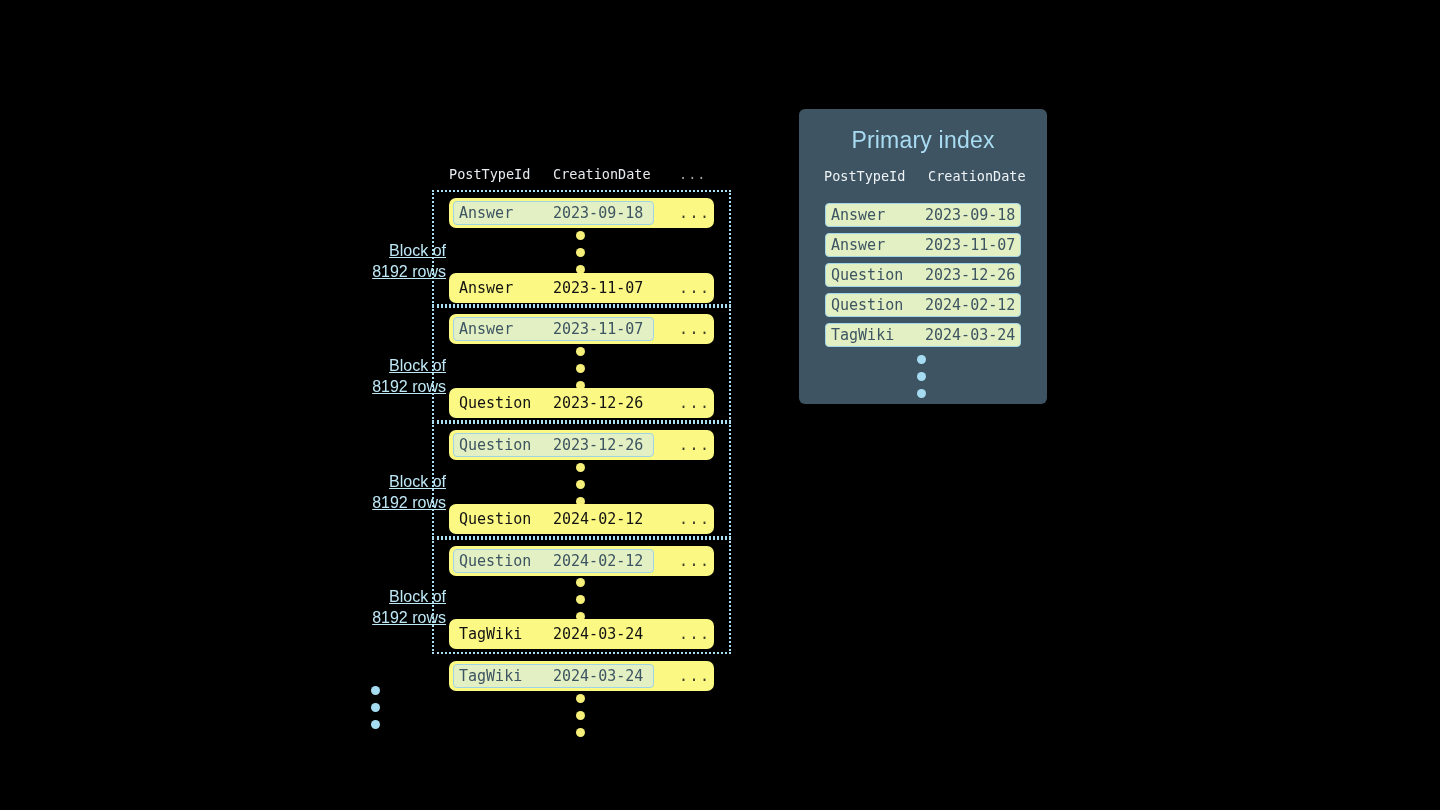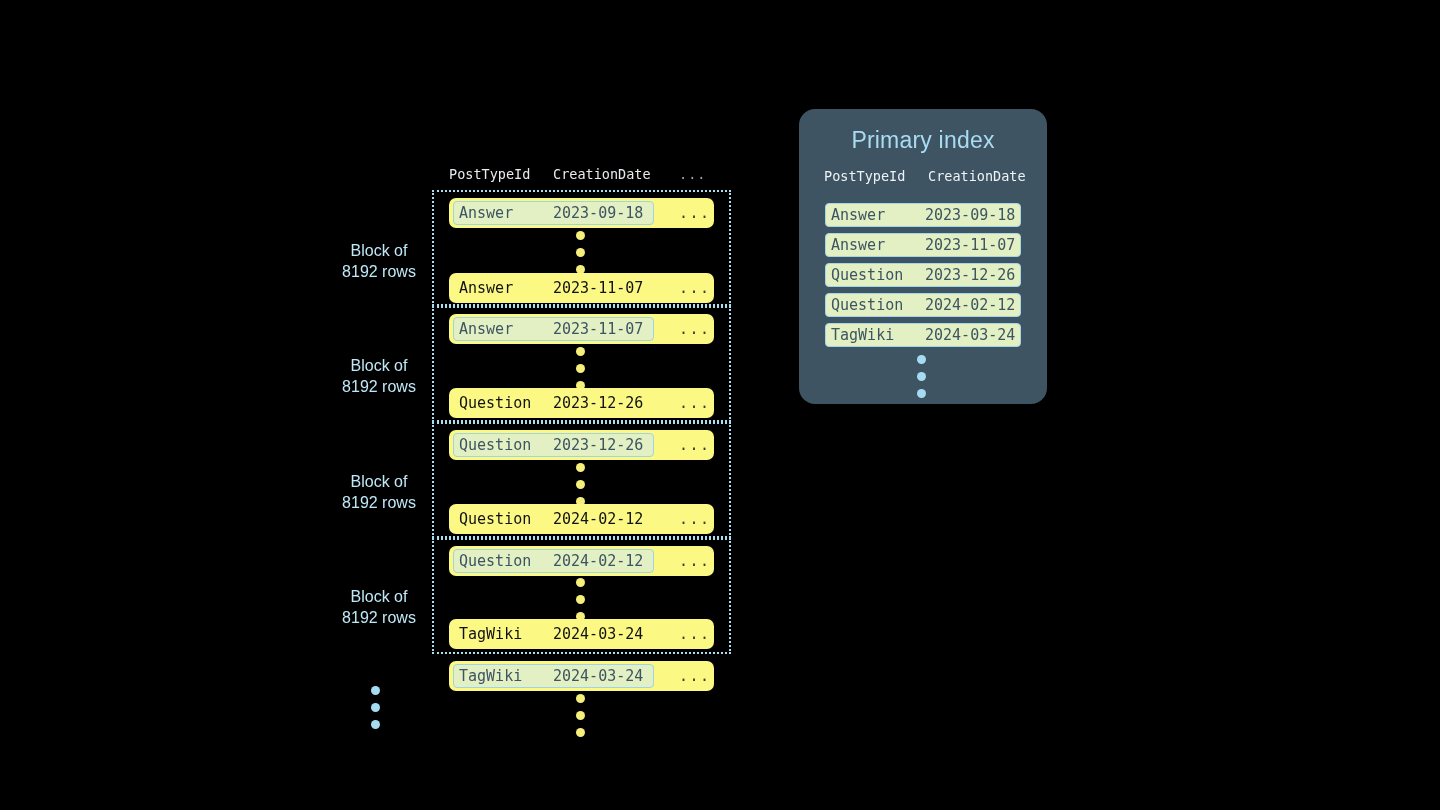--- a/index.html
+++ b/index.html
@@ -62,25 +62,26 @@
     position: absolute;
     left: 432px;
     width: 299px;
     border: 2px dotted #a9dff0;
     box-sizing: border-box;
   }
 
   .block-label {
     position: absolute;
     width: 150px;
-    text-align: center;
-    left: 304px;
+    text-align: right;
+    left: 296px;
     font-size: 16px;
     line-height: 21px;
     color: #bfe8f7;
+    text-decoration: underline;
   }
 
   
   .row {
     position: absolute;
     left: 449px;
     width: 265px;
     height: 30px;
     background: #fbf883;
     border-radius: 7px;
@@ -134,21 +135,21 @@
   .dots.blue i   { background: #a6dcf2; }
 
   
   #primary-index-panel {
     position: absolute;
     left: 799px;
     top: 109px;
     width: 248px;
     height: 295px;
     background: #3e5462;
-    border-radius: 16px;
+    border-radius: 6px;
   }
   #primary-index-title {
     position: absolute;
     left: 0; top: 18px;
     width: 248px;
     text-align: center;
     font-size: 23px;
     color: #a9dcf2;
     letter-spacing: 0.2px;
   }

